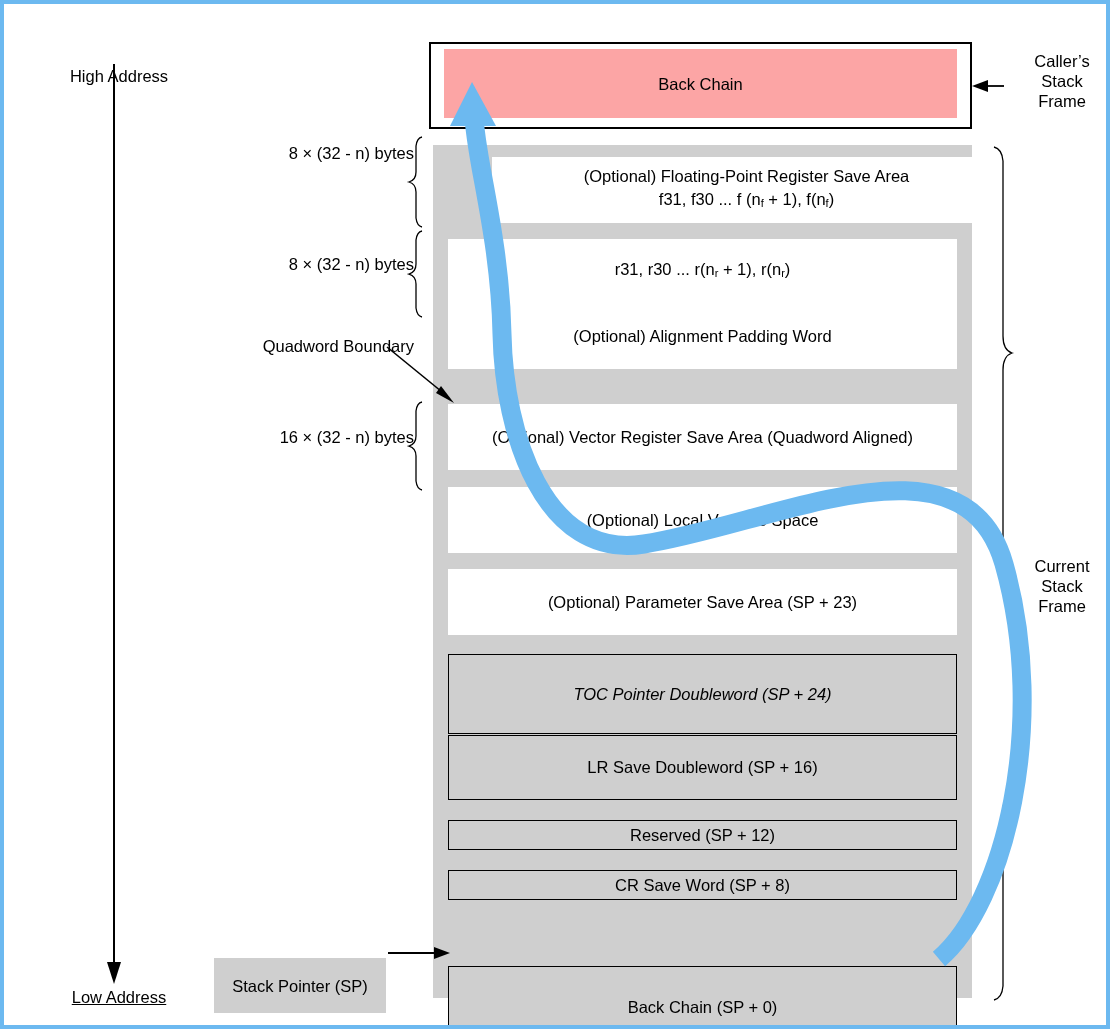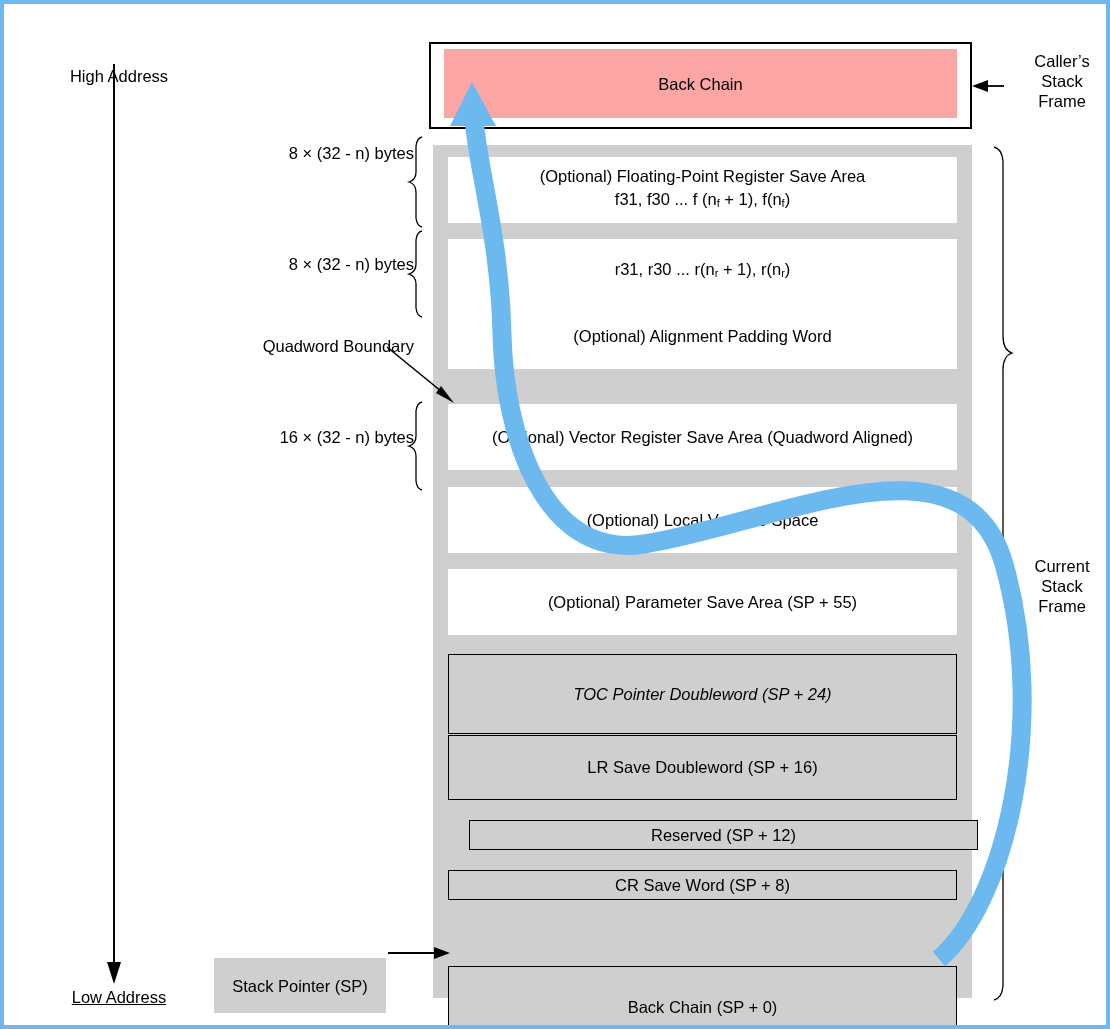--- a/index.html
+++ b/index.html
@@ -92,21 +92,21 @@
   <div class="abs lbl" id="low-address">Low Address</div>
 
   <div class="abs" id="caller-frame-box"></div>
   <div class="abs" id="back-chain-top">
     <span class="lbl">Back Chain</span>
   </div>
 
   <div class="abs" id="current-frame-bg"></div>
 
   <div id="slot-host">
-      <div class="abs slot white" style="top: 153px; height: 66px;">
+      <div class="abs slot white" style="top: 153px; height: 66px; margin-left: 44px;">
         <div class="txt">
           <div>(Optional) Floating-Point Register Save Area</div>
           <div>f31, f30 ... f (n<sub>f</sub> + 1), f(n<sub>f</sub>)</div>
         </div>
       </div>
       <div class="abs slot white" style="top: 235px; height: 66px;">
         <div class="txt">
           <div>r31, r30 ... r(n<sub>r</sub> + 1), r(n<sub>r</sub>)</div>
         </div>
       </div>
@@ -120,34 +120,34 @@
           <div>(Optional) Vector Register Save Area (Quadword Aligned)</div>
         </div>
       </div>
       <div class="abs slot white" style="top: 483px; height: 66px;">
         <div class="txt">
           <div>(Optional) Local Variable Space</div>
         </div>
       </div>
       <div class="abs slot white" style="top: 565px; height: 66px;">
         <div class="txt">
-          <div>(Optional) Parameter Save Area (SP + 55)</div>
+          <div>(Optional) Parameter Save Area (SP + 23)</div>
         </div>
       </div>
       <div class="abs slot gray" style="top: 650px; height: 80px; font-style: italic;">
         <div class="txt">
           <div>TOC Pointer Doubleword (SP + 24)</div>
         </div>
       </div>
       <div class="abs slot gray" style="top: 731px; height: 65px;">
         <div class="txt">
           <div>LR Save Doubleword (SP + 16)</div>
         </div>
       </div>
-      <div class="abs slot gray" style="top: 816px; height: 30px; margin-left: 21px;">
+      <div class="abs slot gray" style="top: 816px; height: 30px;">
         <div class="txt">
           <div>Reserved (SP + 12)</div>
         </div>
       </div>
       <div class="abs slot gray" style="top: 866px; height: 30px;">
         <div class="txt">
           <div>CR Save Word (SP + 8)</div>
         </div>
       </div>
       <div class="abs slot gray" style="top: 962px; height: 82px;">

